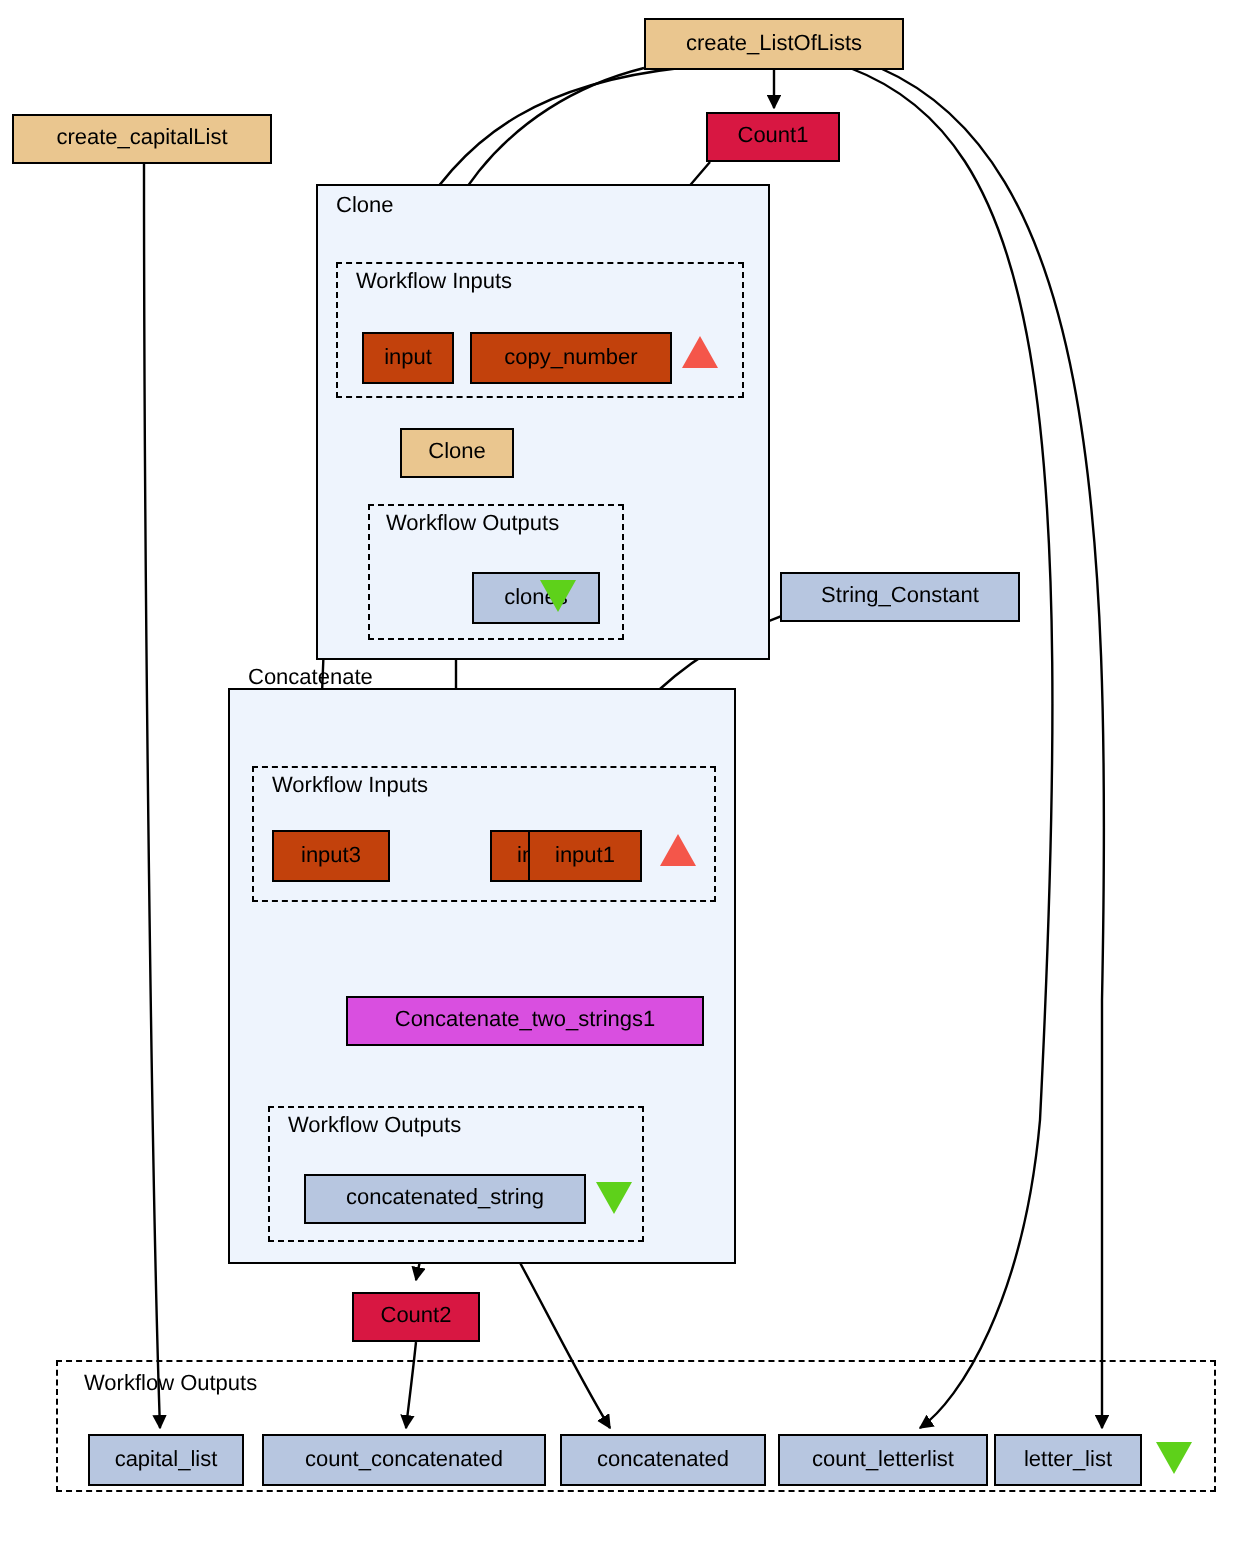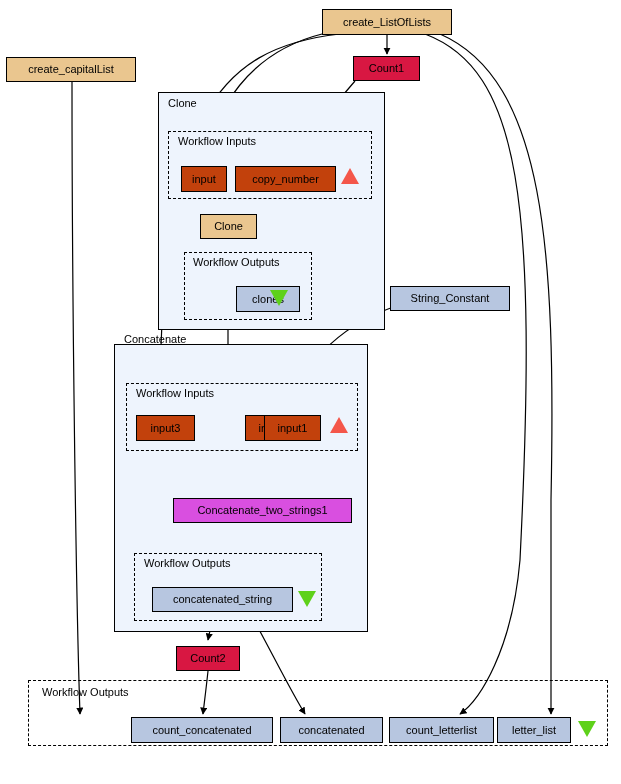--- a/index.html
+++ b/index.html
@@ -139,20 +139,21 @@
 
   <div class="node n-concat" style="left:173px;top:466px;width:179px;height:25px;">Concatenate_two_strings1</div>
 
 
   <div class="node n-out" style="left:152px;top:587px;width:141px;height:25px;">concatenated_string</div>
 
   <div class="tri tri-down" style="left:298px;top:591px;"></div>
 
   <div class="node n-count" style="left:176px;top:646px;width:64px;height:25px;">Count2</div>
 
+  <div class="node n-out" style="left:44px;top:717px;width:78px;height:26px;">capital_list</div>
 
   <div class="node n-out" style="left:131px;top:717px;width:142px;height:26px;">count_concatenated</div>
 
   <div class="node n-out" style="left:280px;top:717px;width:103px;height:26px;">concatenated</div>
 
   <div class="node n-out" style="left:389px;top:717px;width:105px;height:26px;">count_letterlist</div>
 
   <div class="node n-out" style="left:497px;top:717px;width:74px;height:26px;">letter_list</div>
 
   <div class="tri tri-down" style="left:578px;top:721px;"></div>

